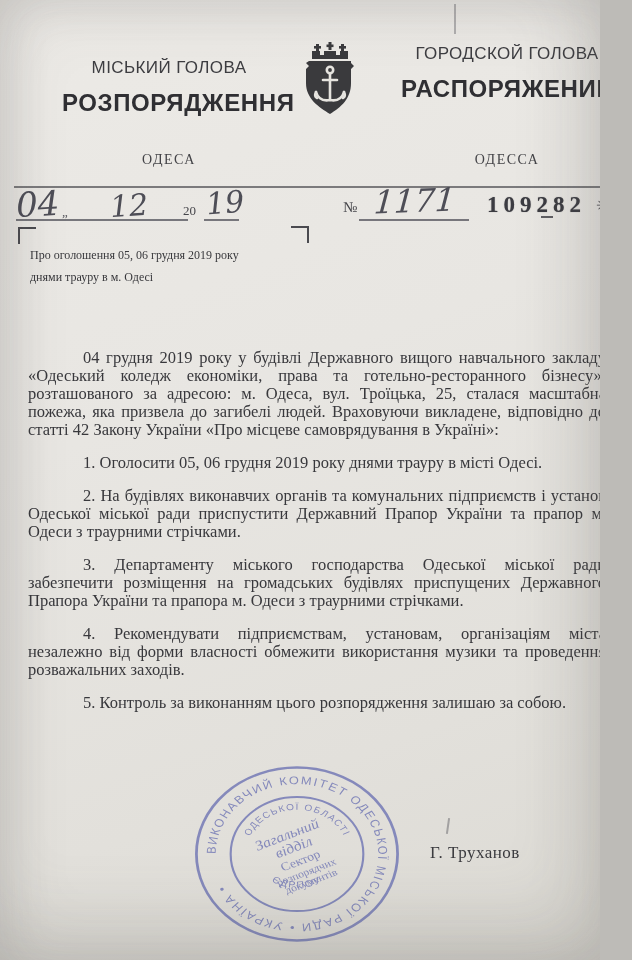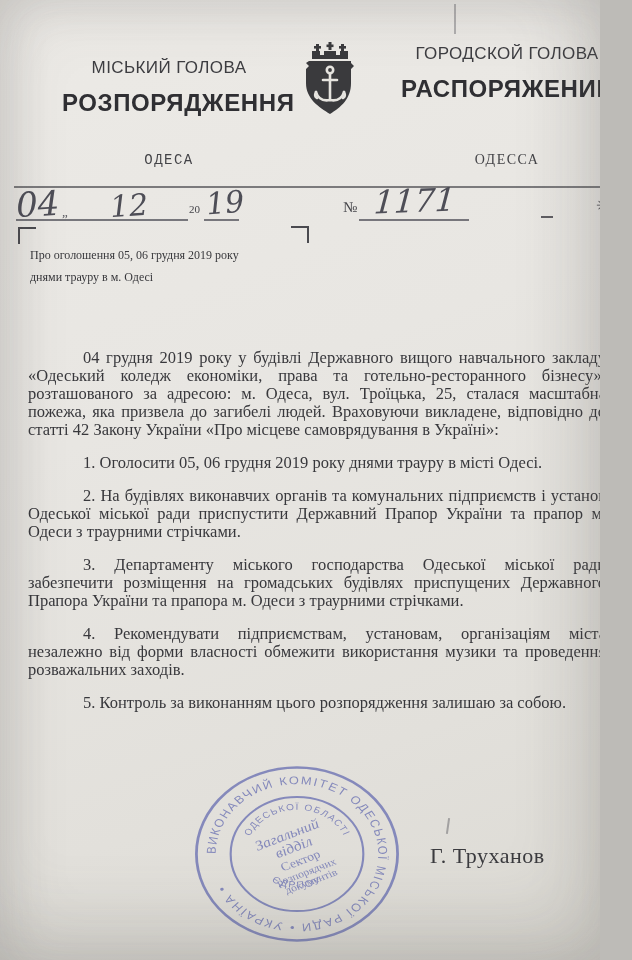--- a/index.html
+++ b/index.html
@@ -18,56 +18,56 @@
   .hdr-title{font-family:"Liberation Sans",sans-serif;font-size:17px;letter-spacing:.4px;color:#3d3d41;}
   .hdr-doctype{margin-top:11px;font-family:Liberation Sans, sans-serif;font-weight:700;font-size:24px;letter-spacing:.6px;color:#2f2f33;}
   .hdr-city{position:absolute;width:214px;text-align:center;font-size:14px;letter-spacing:1.5px;color:#434347;}
   
   .rule{position:absolute;left:14px;top:186px;width:618px;height:2px;background:#55555a;opacity:.75;}
   .uline{position:absolute;height:2px;background:#5a5a61;opacity:.8;}
   .hand{font-family:"DejaVu Serif",serif;font-style:italic;color:#4e4e57;}
   .day{left:16px;top:184px;font-size:34px;transform:rotate(-3deg);}
   .daymark{left:62px;top:204px;font-size:13px;color:#55555c;}
   .month{left:110px;top:188px;font-size:30px;transform:rotate(-4deg);}
-  .century{left:189px;top:203px;font-size:11px;color:#45454a;}
+  .century{left:183px;top:203px;font-size:13px;color:#45454a;}
   .year{left:206px;top:185px;font-size:30px;transform:rotate(-5deg);}
   .no-label{left:343px;top:199px;font-size:15px;color:#45454a;}
   .number{left:374px;top:182px;font-size:32px;transform:rotate(-2deg) skewX(-6deg);}
   .reg-number{left:487px;top:192px;font-size:23px;font-weight:700;letter-spacing:5px;color:#3c3c42;text-shadow:0 0 1px rgba(60,60,66,.5);}
   .reg-mark{left:596px;top:196px;font-size:16px;color:#3c3c42;}
   
   .brk{position:absolute;width:16px;height:15px;}
   .brk-l{left:18px;top:227px;border-top:2px solid #4a4a4f;border-left:2px solid #4a4a4f;}
   .brk-r{left:291px;top:226px;border-top:2px solid #4a4a4f;border-right:2px solid #4a4a4f;}
   
   .subject{position:absolute;left:30px;top:244px;font-size:12px;line-height:22px;color:#38383c;}
   .body-text{position:absolute;left:28px;top:349px;width:578px;font-size:16.5px;line-height:18px;text-align:justify;color:#38383c;}
   .body-text p{margin:0 0 15px 0;text-indent:55px;}
   
-  .signature{position:absolute;left:430px;top:843px;font-size:22px;letter-spacing:.5px;color:#3b3b3f;}
+  .signature{position:absolute;left:430px;top:843px;font-size:17px;letter-spacing:.5px;color:#3b3b3f;}
   
   .stamp{position:absolute;left:190px;top:762px;width:214px;height:184px;opacity:.82;}
   
   .artifact{position:absolute;background:rgba(70,70,78,.35);}
   .art1{left:454px;top:4px;width:2px;height:30px;}
   .art2{left:447px;top:818px;width:2px;height:16px;transform:rotate(8deg);background:rgba(70,70,78,.4);}
 </style>
 </head>
 <body>
 
 <div class="page">
 
   <div class="artifact art1"></div>
   <div class="artifact art2"></div>
 
   <div class="hdr-block" style="left:62px;top:58px;">
     <div class="hdr-title">МІСЬКИЙ ГОЛОВА</div>
     <div class="hdr-doctype">РОЗПОРЯДЖЕННЯ</div>
   </div>
-  <div class="hdr-city" style="left:62px;top:152px;font-family:Liberation Mono, monospace;">ОДЕСА</div>
+  <div class="hdr-city" style="left:62px;top:152px;">ОДЕСА</div>
 
   <svg class="abs" style="left:299px;top:42px;" width="62" height="80" viewBox="0 0 62 80">
     <g fill="#3a3a3d">
 
       <rect x="17" y="2" width="3" height="7"></rect>
         <rect x="15" y="4" width="7" height="2.6"></rect>
       <rect x="29.5" y="0" width="3" height="8"></rect>
         <rect x="27.5" y="2.5" width="7" height="2.6"></rect>
       <rect x="42" y="2" width="3" height="7"></rect>
         <rect x="40" y="4" width="7" height="2.6"></rect>
@@ -101,20 +101,21 @@
   <div class="uline" style="left:16px;top:219px;width:172px;"></div>
   <span class="abs hand month">12</span>
   <span class="abs century">20</span>
   <span class="abs hand year">19</span>
   <div class="uline" style="left:204px;top:219px;width:35px;"></div>
 
   <span class="abs no-label">№</span>
   <div class="uline" style="left:359px;top:219px;width:110px;"></div>
   <span class="abs hand number">1171</span>
 
+  <span class="abs reg-number">109282</span>
   <div class="uline" style="left:541px;top:216px;width:12px;background:#3c3c42;"></div>
   <span class="abs reg-mark">✳</span>
 
   <div class="brk brk-l"></div>
   <div class="brk brk-r"></div>
 
   <div class="subject">
     <div>Про оголошення 05, 06 грудня 2019 року</div>
     <div>днями трауру в м. Одесі</div>
   </div>

